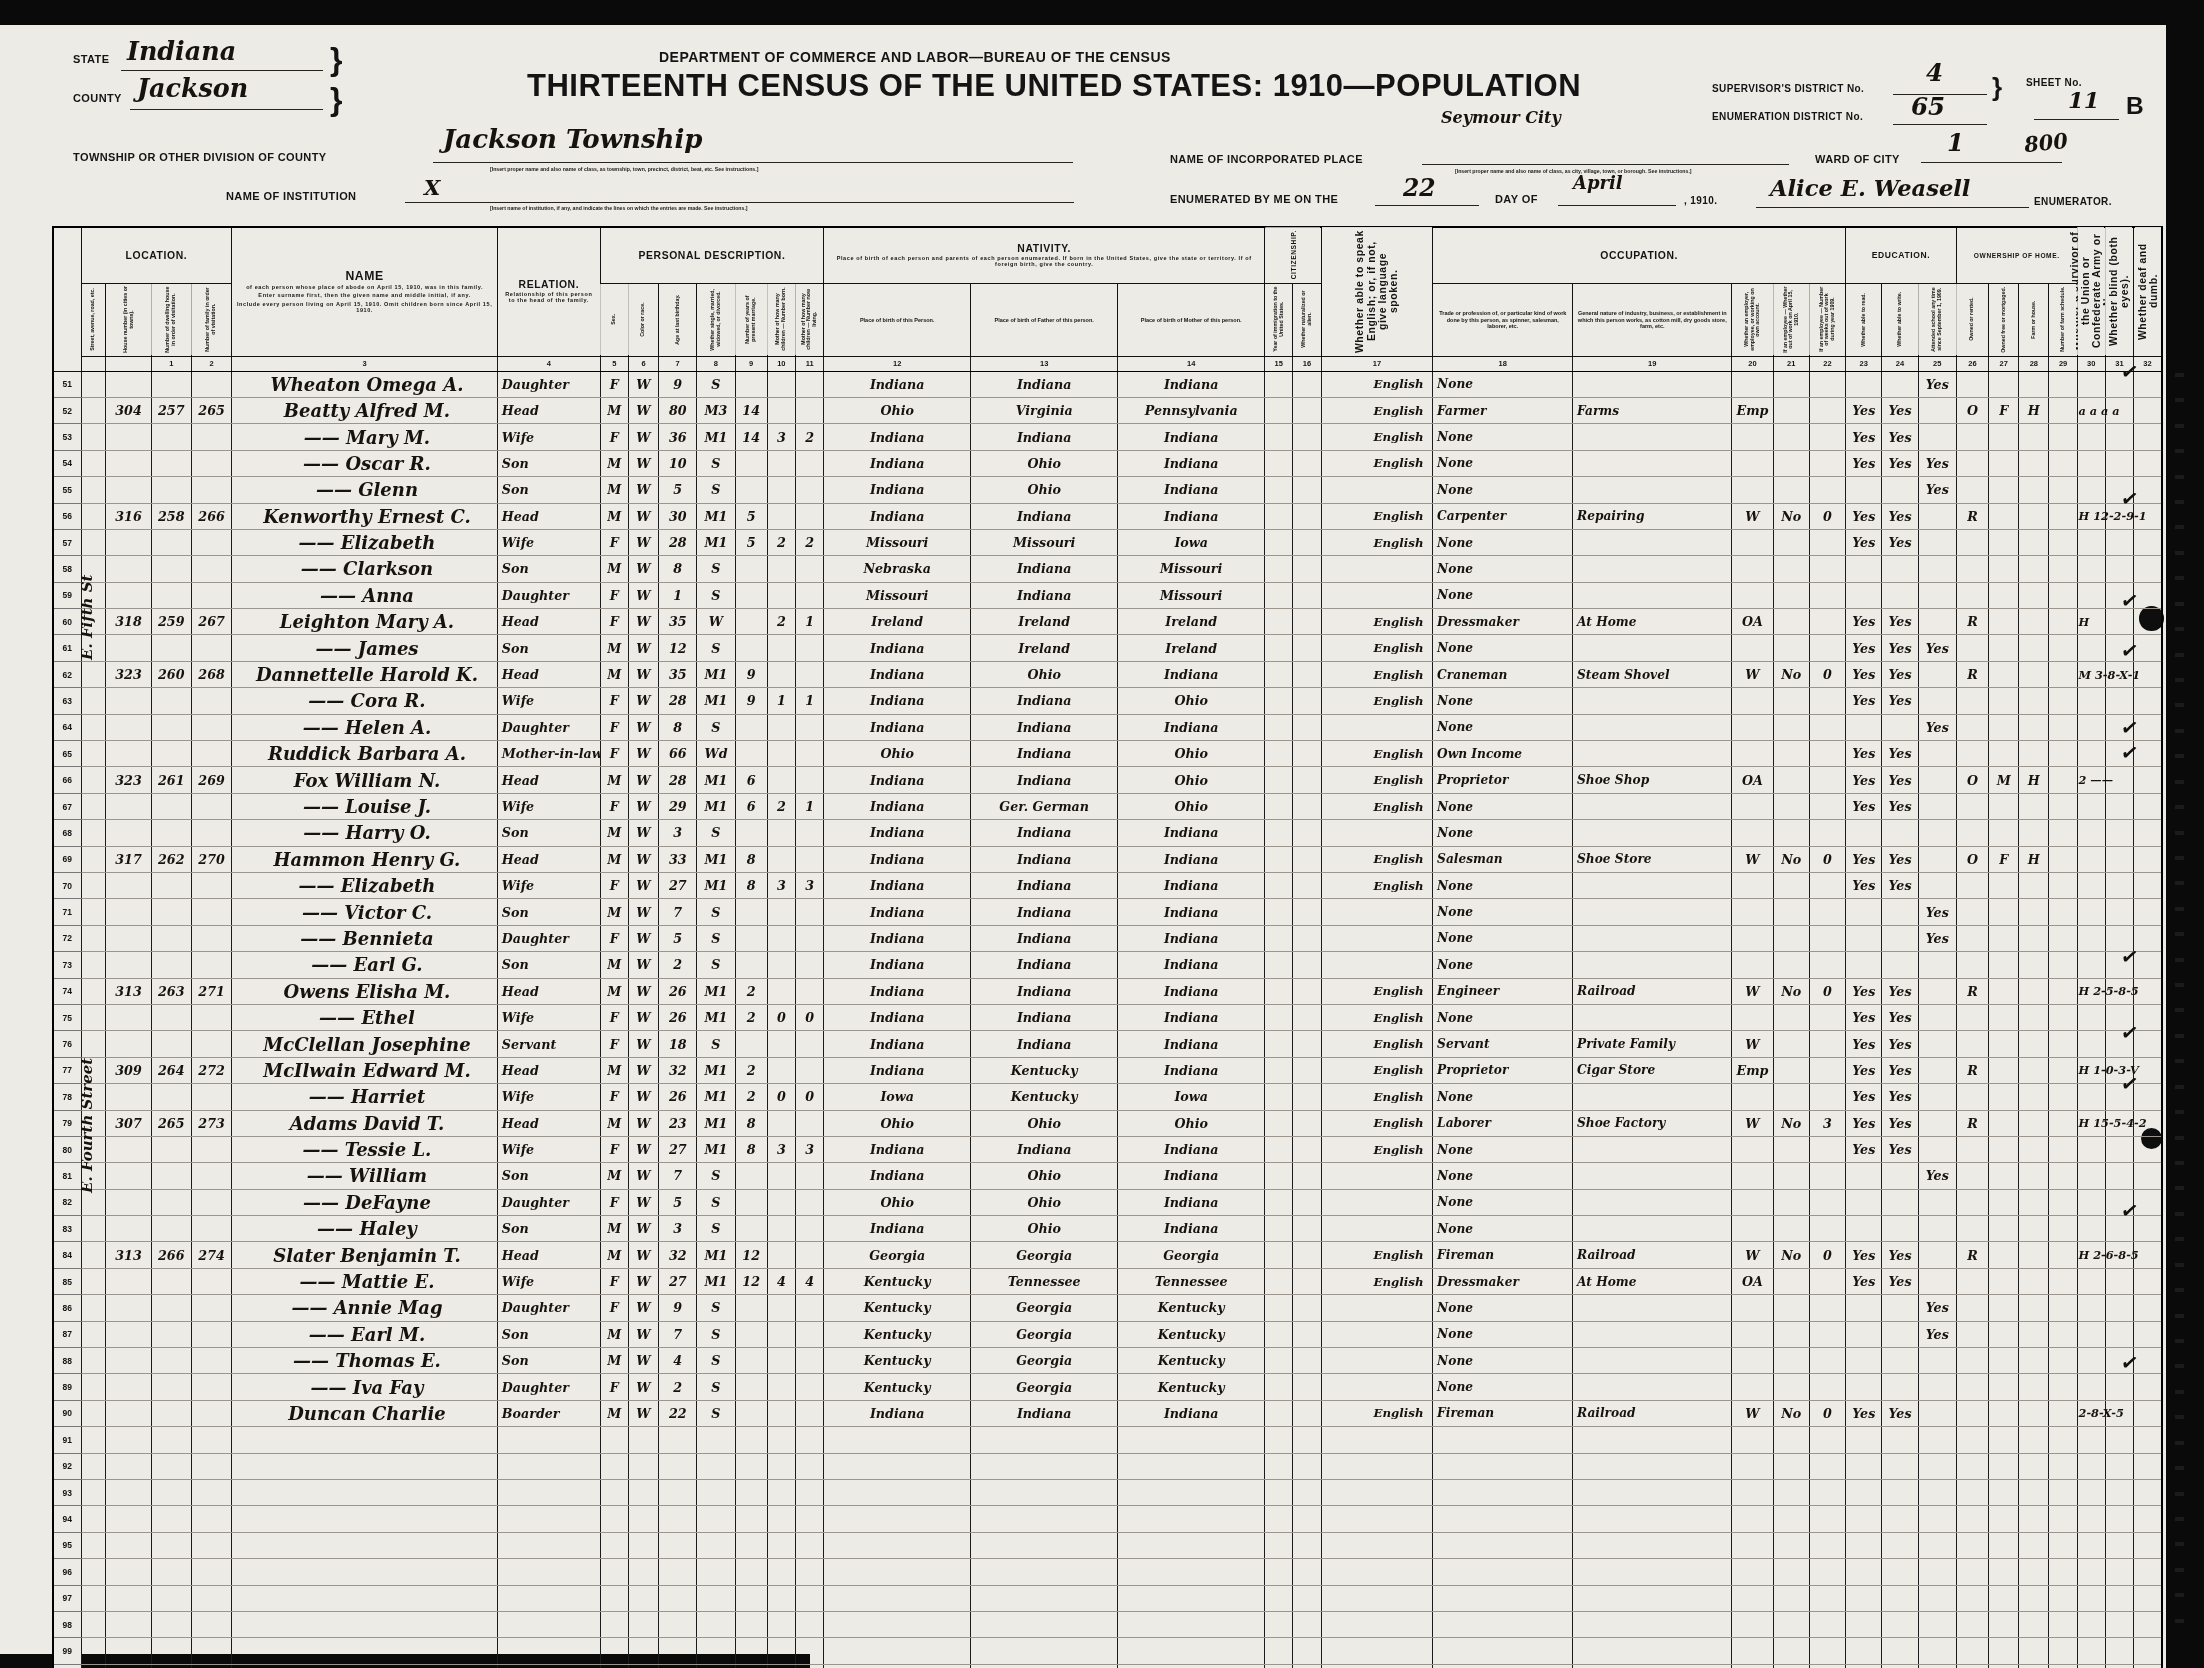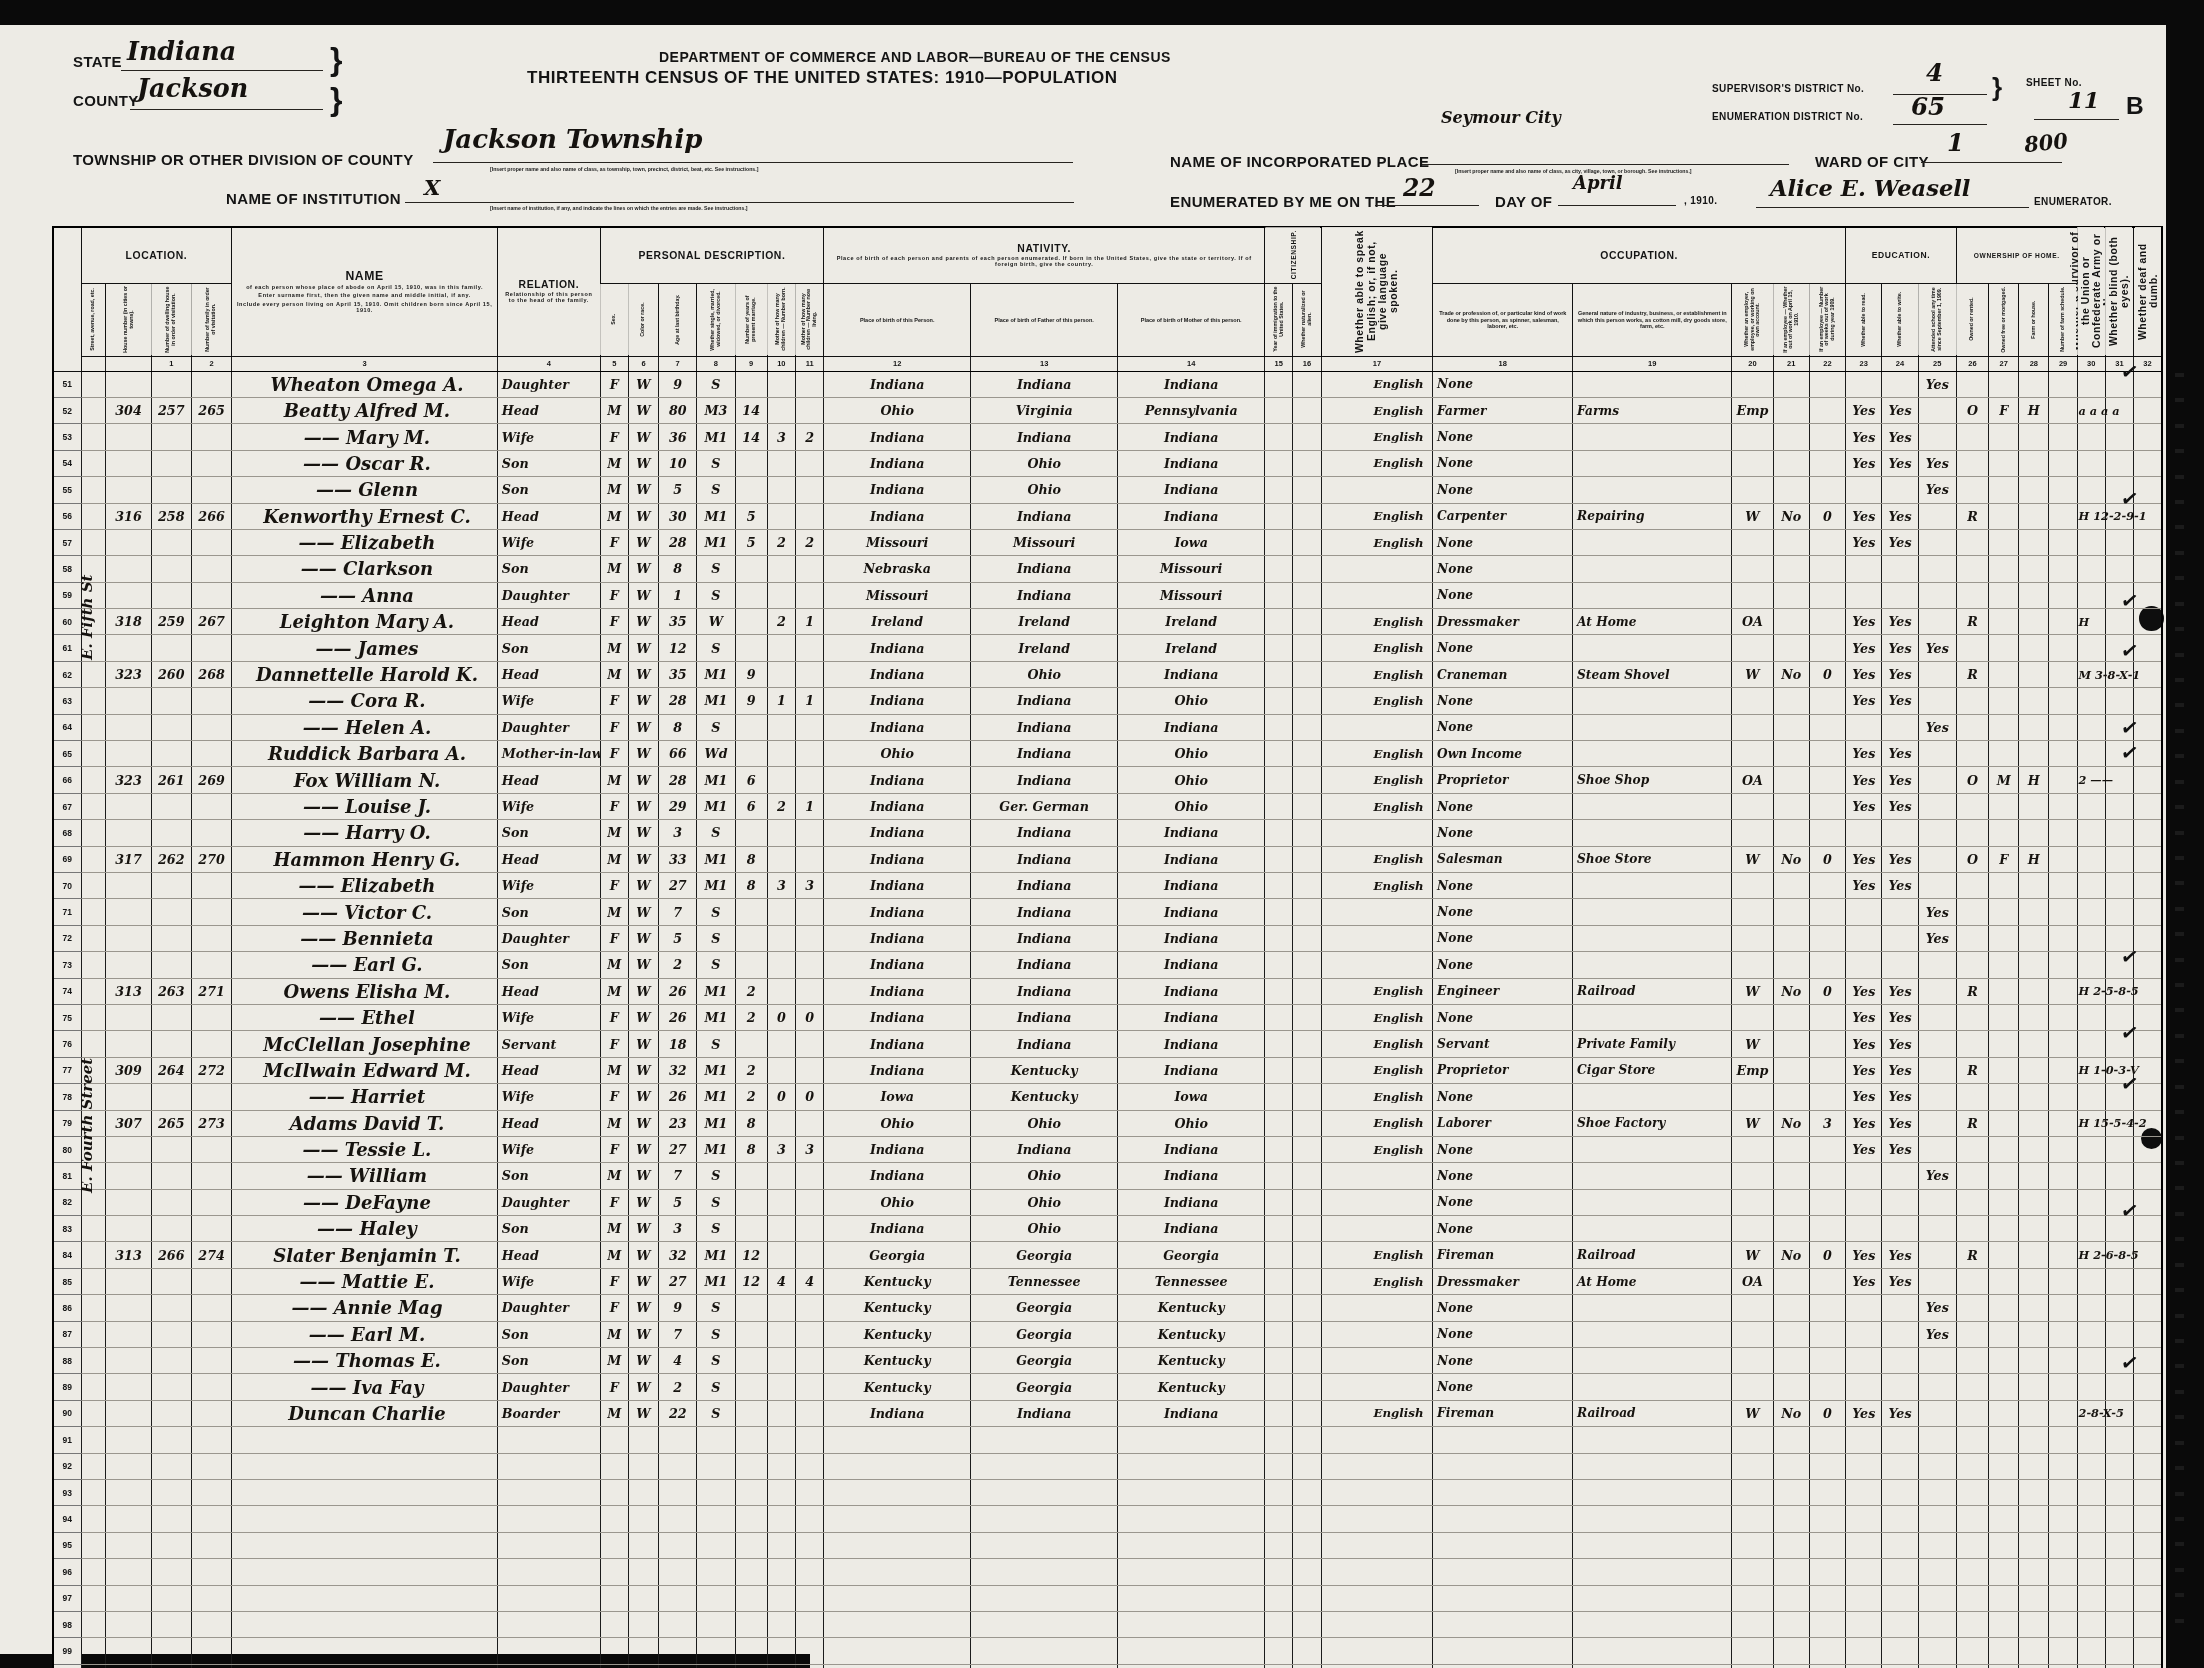--- a/index.html
+++ b/index.html
@@ -5,25 +5,25 @@
   html,body{margin:0;padding:0;background:#555;}
   #sheet{position:relative;width:2204px;height:1669px;background:#edebe5;overflow:hidden;
          font-family:"Liberation Sans",sans-serif;color:#141414;}
   
   .band{position:absolute;background:#0a0a0a;}
   #band-top{left:0;top:0;width:2204px;height:24.5px;}
   #band-right{right:0;top:0;width:38px;height:1669px;}
   #band-bottom{left:0;bottom:0;width:810px;height:15px;}
   .punch-dot{position:absolute;background:#0e0e0e;border-radius:50%;}
   
-  .lbl{position:absolute;font-weight:bold;letter-spacing:0.4px;font-size:15px;white-space:nowrap;}
+  .lbl{position:absolute;font-weight:bold;letter-spacing:0.4px;font-size:11px;white-space:nowrap;}
   .lbl.small{font-size:10px;}
   .note{position:absolute;font-size:5.2px;color:#222;white-space:nowrap;font-weight:bold;}
   .title1{position:absolute;font-weight:bold;font-size:14px;letter-spacing:0.5px;white-space:nowrap;}
-  .title2{position:absolute;font-weight:bold;font-size:17px;letter-spacing:0.5px;white-space:nowrap;}
+  .title2{position:absolute;font-weight:bold;font-size:31px;letter-spacing:0.5px;white-space:nowrap;}
   .hwv{position:absolute;font-family:"DejaVu Serif",serif;font-style:italic;font-weight:700;
        color:#15120f;white-space:nowrap;}
   .uline{position:absolute;border-bottom:1.5px solid #26231f;}
   .brace{position:absolute;font-size:32px;font-weight:bold;}
   
   #table-wrap{position:absolute;left:52px;top:226px;}
   table{border-collapse:collapse;table-layout:fixed;width:2111px;border:2.4px solid #000;}
   th{border:0.9px solid #111;padding:0;background:#edebe5;vertical-align:middle;}
   td{border-left:0.9px solid #1c1c1c;border-right:0.9px solid #1c1c1c;border-top:0.9px solid #9a968e;
      border-bottom:0.9px solid #9a968e;padding:0 0.9px;height:25.4px;overflow:hidden;

